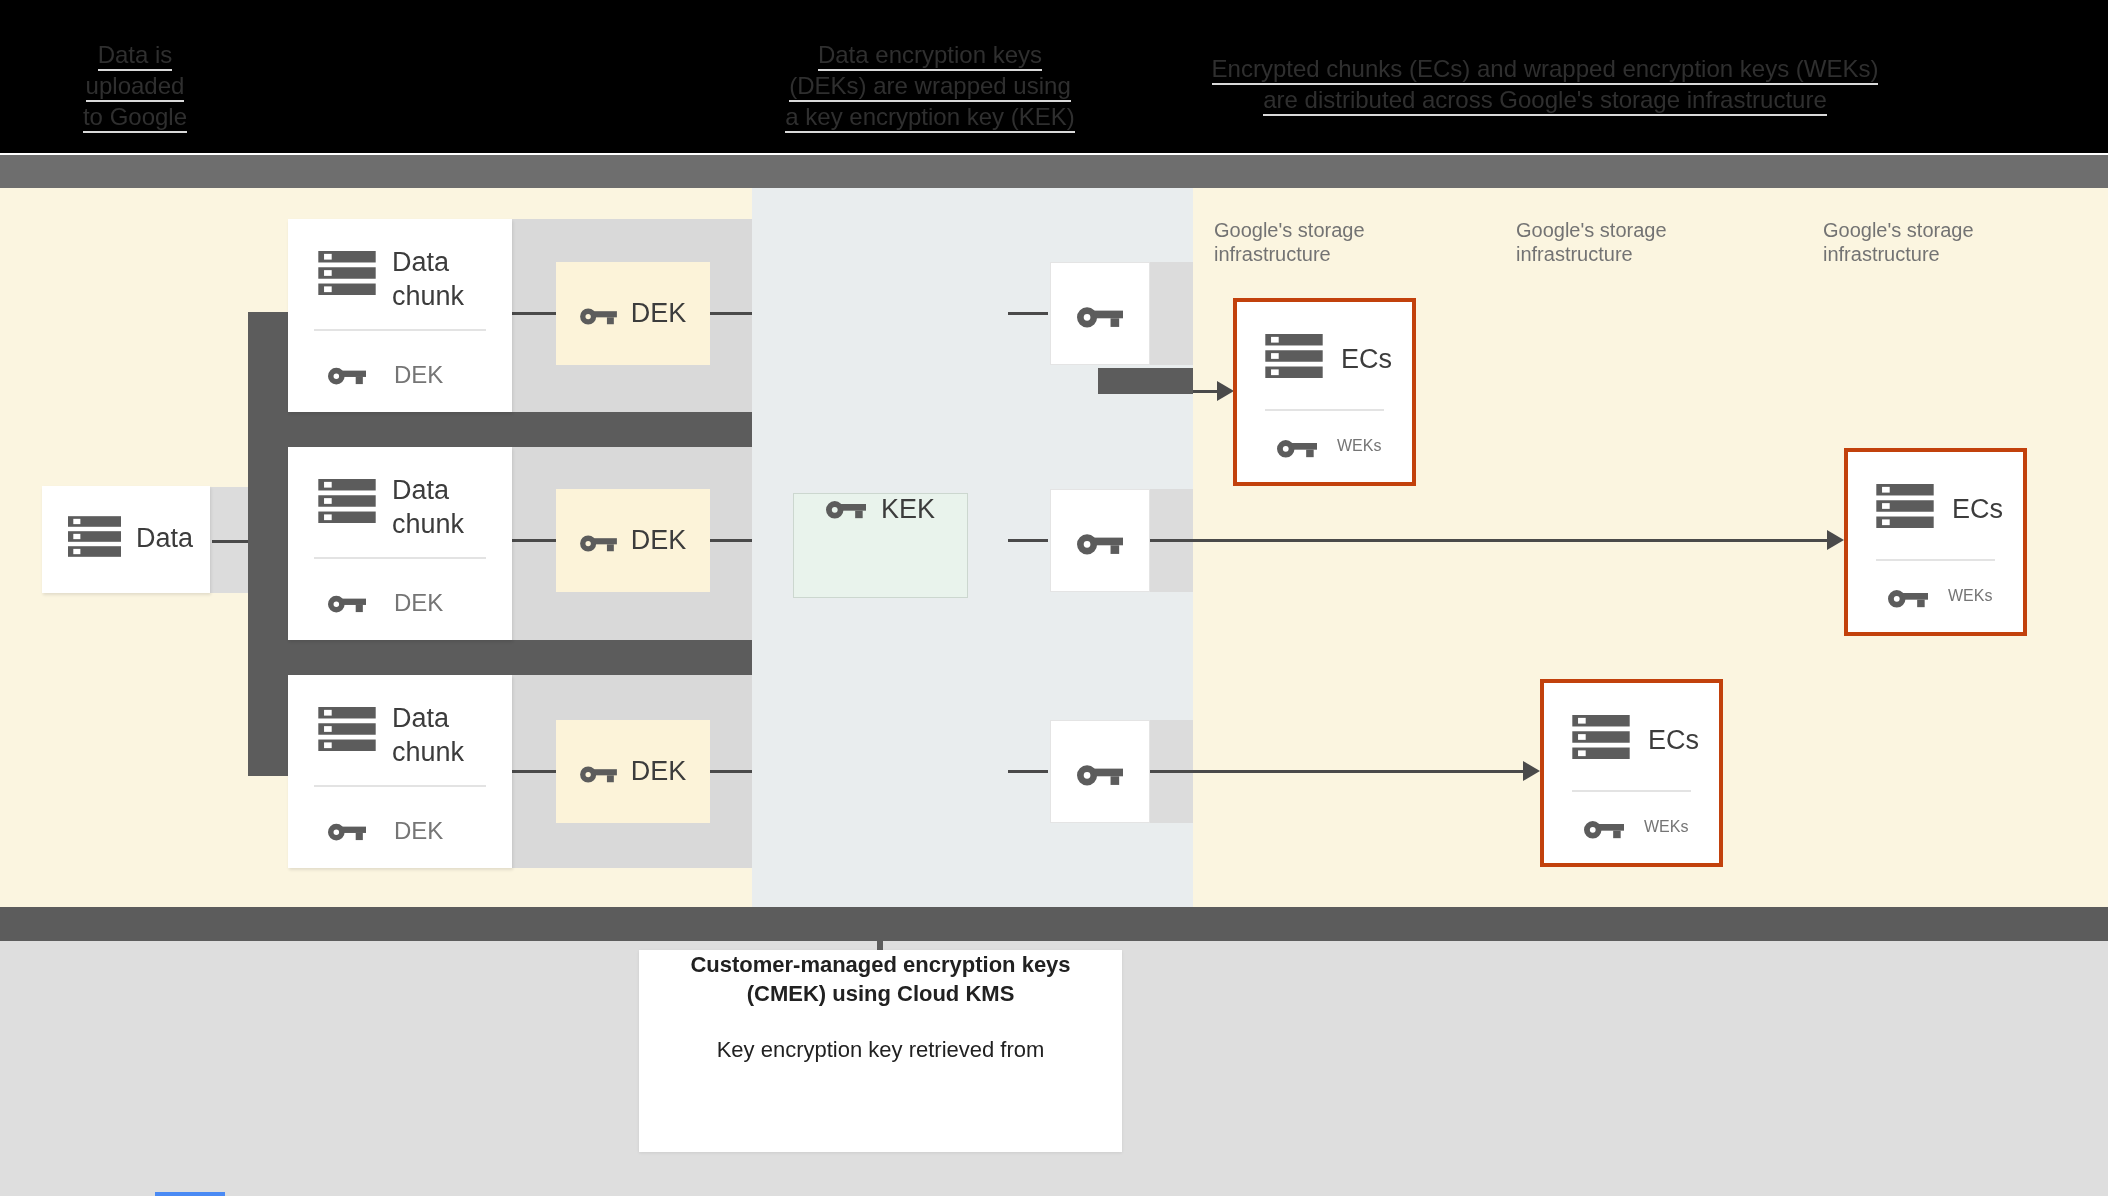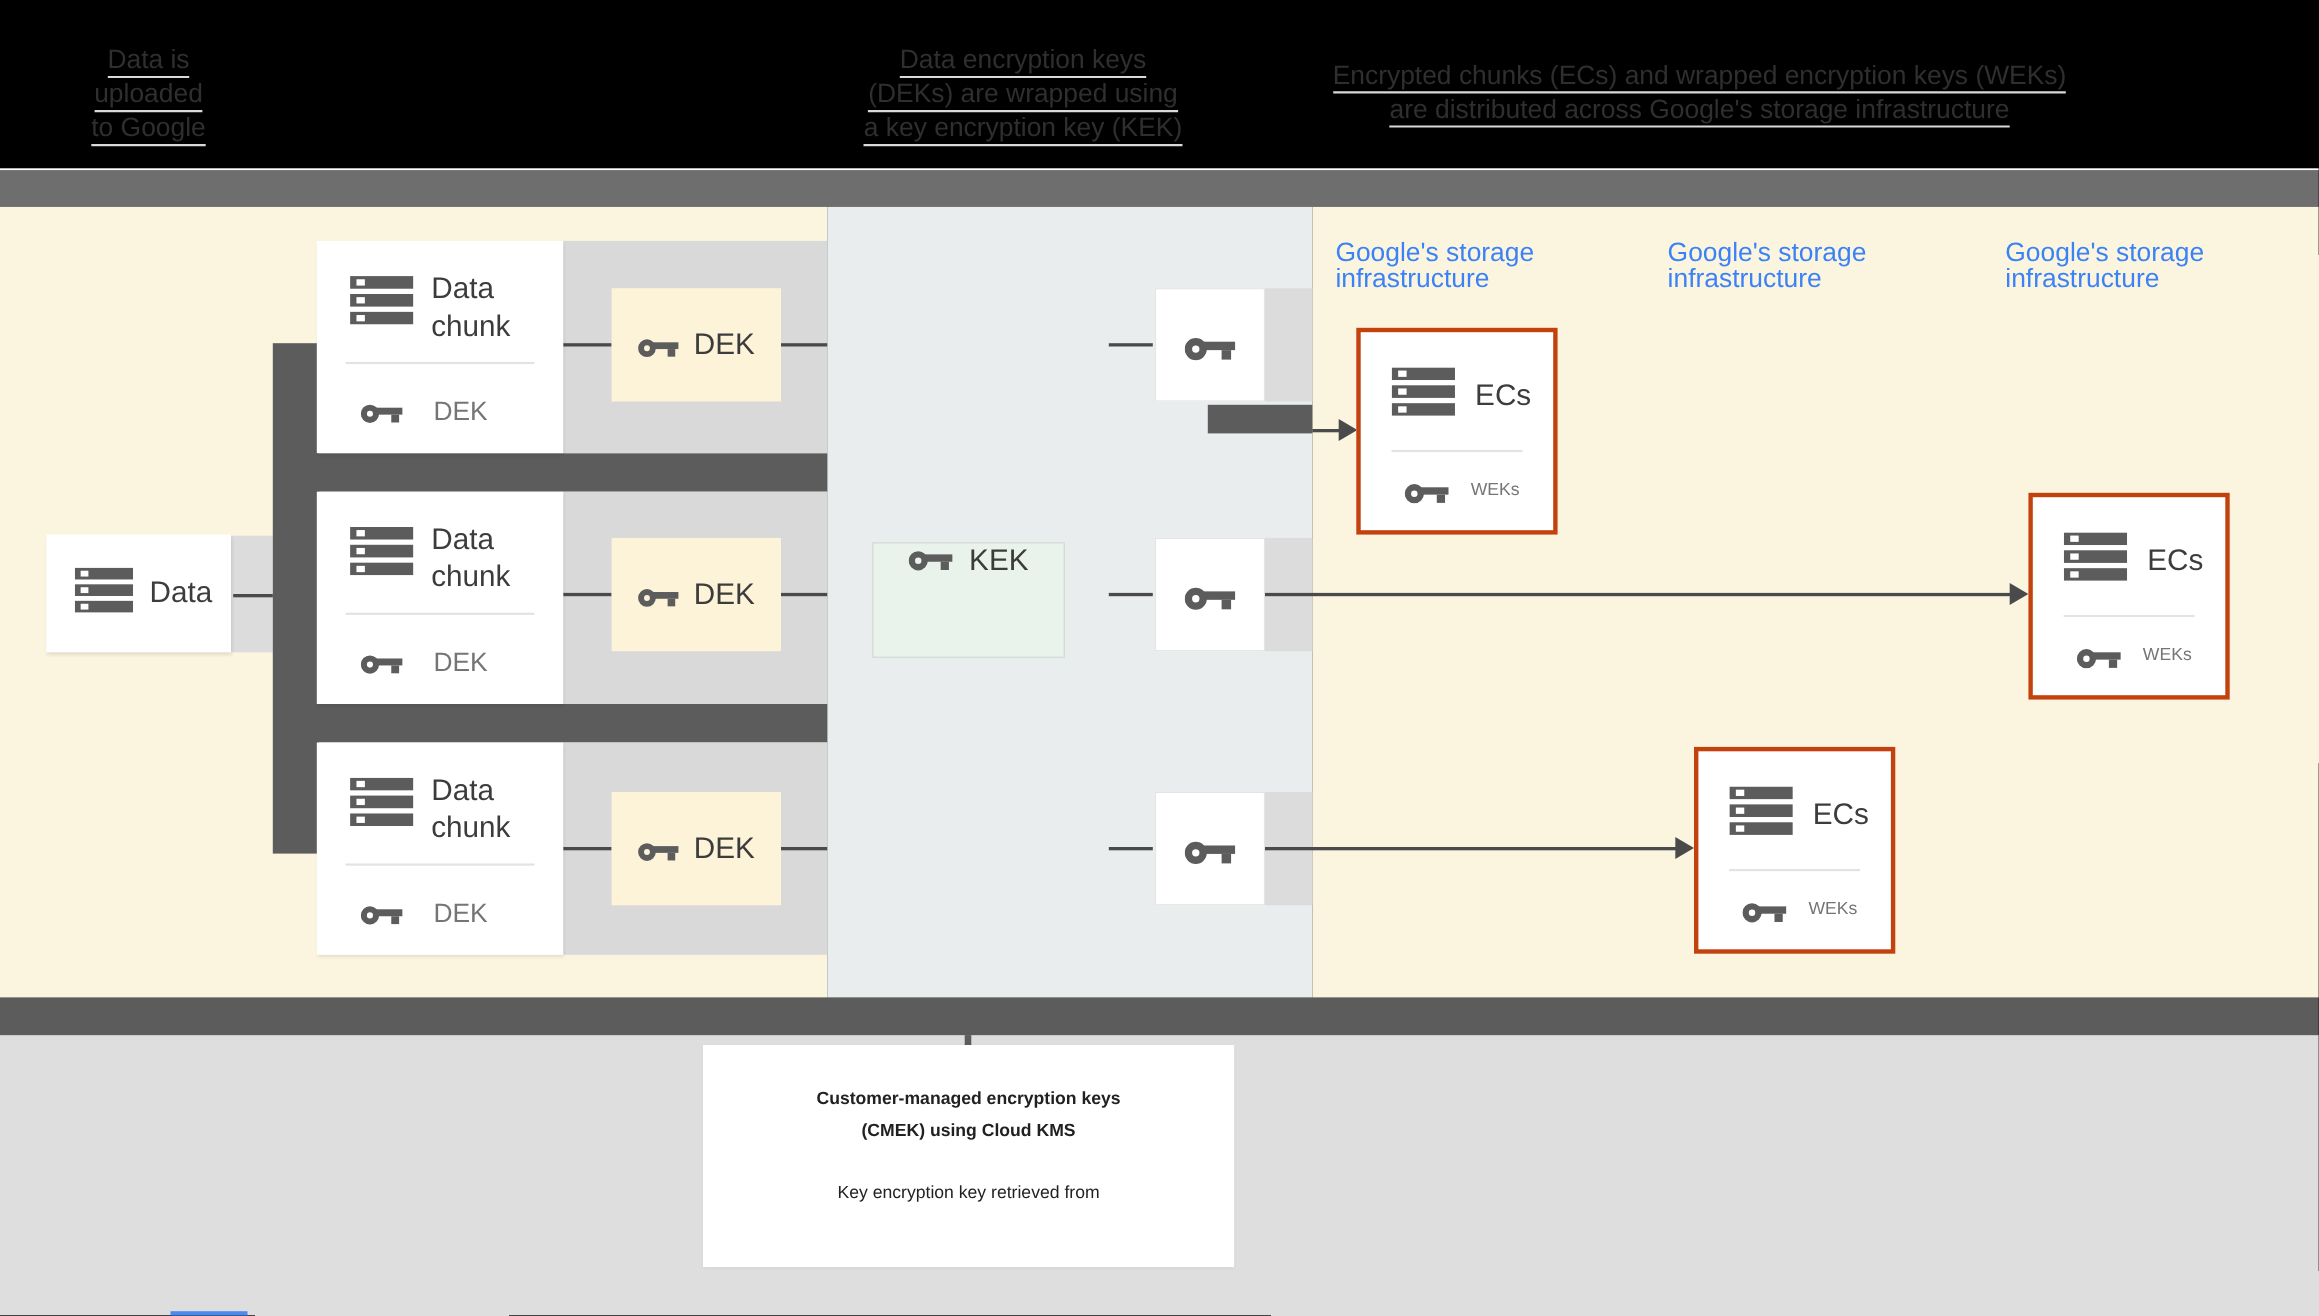--- a/index.html
+++ b/index.html
@@ -43,23 +43,23 @@
   .chunk-divider{left:26px;right:26px;top:110px;}
   .chunk-key{position:absolute;left:40px;top:142px;}
   .chunk-keylabel{position:absolute;left:106px;top:142px;font-size:24px;}
   .ecs-stack{position:absolute;left:28px;top:32px;}
   .ecs-title{position:absolute;left:104px;top:42px;font-size:27px;color:#3c3c3c;}
   .ecs-divider{left:28px;right:28px;top:107px;}
   .ecs-key{position:absolute;left:40px;top:131px;}
   .ecs-keylabel{position:absolute;left:100px;top:135px;font-size:16px;}
   .data-stack{position:absolute;left:26px;top:30px;}
   .data-label{position:absolute;left:94px;top:37px;font-size:27px;color:#3c3c3c;}
-  .storage-label{position:absolute;width:280px;color:#3b82f6;font-size:24px;line-height:24px;}
-  
-  .caption-box{position:absolute;left:639px;top:950px;width:483px;height:202px;background:#fff;box-shadow:0 1px 3px rgba(0,0,0,.08);text-align:center;color:#212121;font-size:16px;line-height:29px;box-sizing:border-box;padding-top:35px;}
+  .storage-label{position:absolute;width:280px;color:#737373;font-size:20px;line-height:24px;}
+  
+  .caption-box{position:absolute;left:639px;top:950px;width:483px;height:202px;background:#fff;box-shadow:0 1px 3px rgba(0,0,0,.08);text-align:center;color:#212121;font-size:22px;line-height:29px;box-sizing:border-box;}
   .caption-box .b{font-weight:bold;}
   .caption-gap{height:27px;}
   .tick{position:absolute;left:877px;top:941px;width:6px;height:11px;background:#5c5c5c;}
   .bluestrip{position:absolute;left:155px;top:1192px;width:70px;height:4px;background:#4a8af4;}
   svg{display:block;}
 </style>
 </head>
 <body>
 
 <svg width="0" height="0" style="position:absolute">

